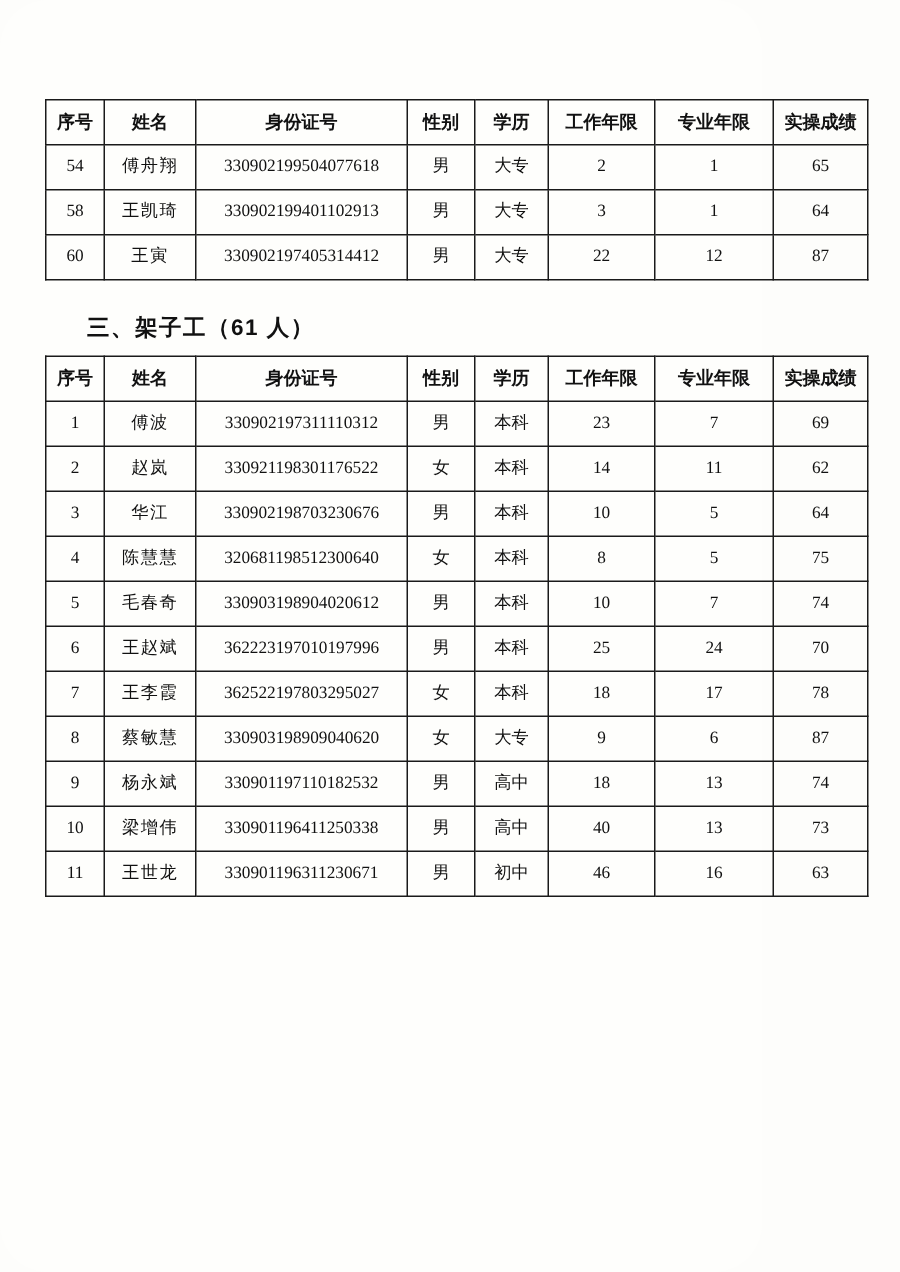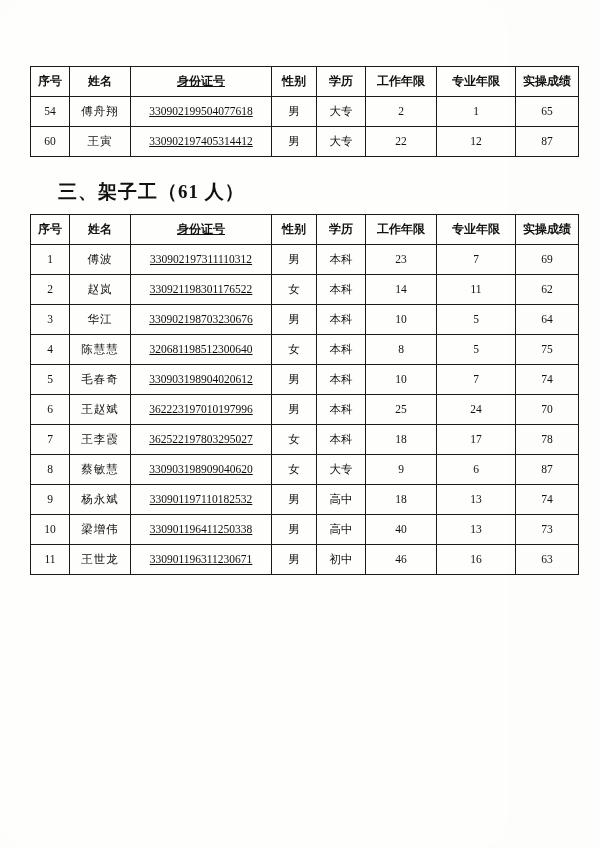--- a/index.html
+++ b/index.html
@@ -50,42 +50,42 @@
     line-height: 29px;
     white-space: nowrap;
     overflow: hidden;
   }
   table.grid th {
     font-weight: bold;
     font-size: 12px;
   }
   .c-no    { width: 38px; }
   .c-name  { width: 60px; }
-  .c-id    { width: 140px; text-decoration: underline; }
+  .c-id    { width: 140px; }
   .c-sex   { width: 44px; }
   .c-edu   { width: 48px; }
   .c-work  { width: 70px; }
   .c-major { width: 78px; }
   .c-score { width: 62px; }
 
   td.id-cell {
     font-size: 11px;
     letter-spacing: 0px;
     margin-left: 45px;
   }
   td.name-cell {
     letter-spacing: 1px;
   }
   .section-title {
     margin: 22px 0 9px 28px;
-    font-size: 19px;
+    font-size: 15px;
     font-weight: bold;
     color: #111;
     letter-spacing: 1px;
-    font-family: Liberation Serif, serif;
+    font-family: Liberation Sans, sans-serif;
   }
 </style>
 </head>
 <body>
 
 <div class="page">
   <div class="sheet">
     <div class="content">
 
       <table class="grid">
@@ -106,20 +106,30 @@
             <td class="c-no">54</td>
             <td class="c-name name-cell">傅舟翔</td>
             <td class="c-id id-cell">330902199504077618</td>
             <td class="c-sex">男</td>
             <td class="c-edu">大专</td>
             <td class="c-work">2</td>
             <td class="c-major">1</td>
             <td class="c-score">65</td>
           </tr>
           <tr>
+            <td class="c-no">58</td>
+            <td class="c-name name-cell">王凯琦</td>
+            <td class="c-id id-cell">330902199401102913</td>
+            <td class="c-sex">男</td>
+            <td class="c-edu">大专</td>
+            <td class="c-work">3</td>
+            <td class="c-major">1</td>
+            <td class="c-score">64</td>
+          </tr>
+          <tr>
             <td class="c-no">60</td>
             <td class="c-name name-cell">王寅</td>
             <td class="c-id id-cell">330902197405314412</td>
             <td class="c-sex">男</td>
             <td class="c-edu">大专</td>
             <td class="c-work">22</td>
             <td class="c-major">12</td>
             <td class="c-score">87</td>
           </tr>
         </tbody>

